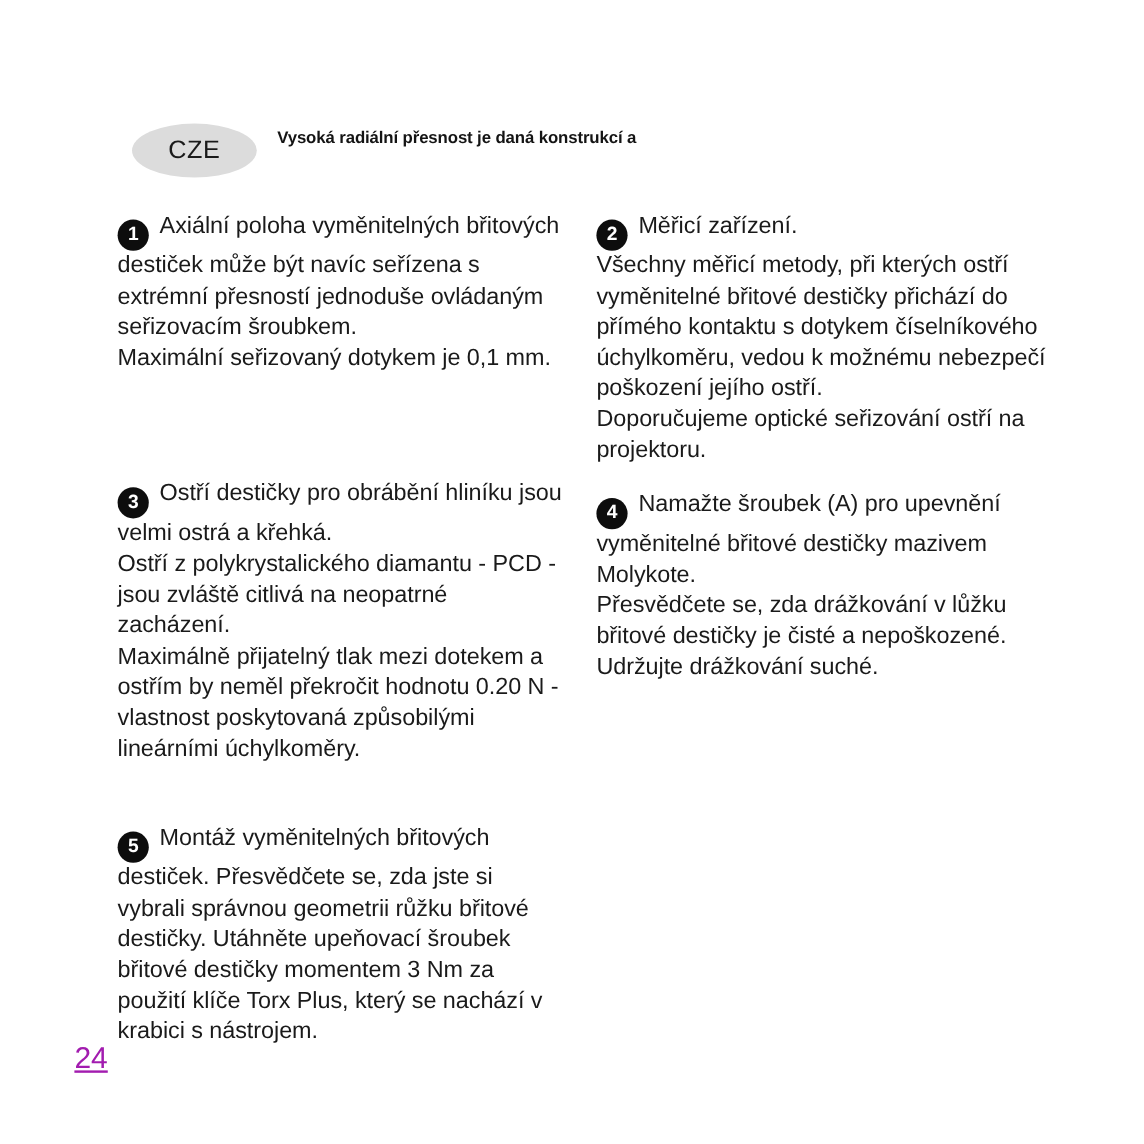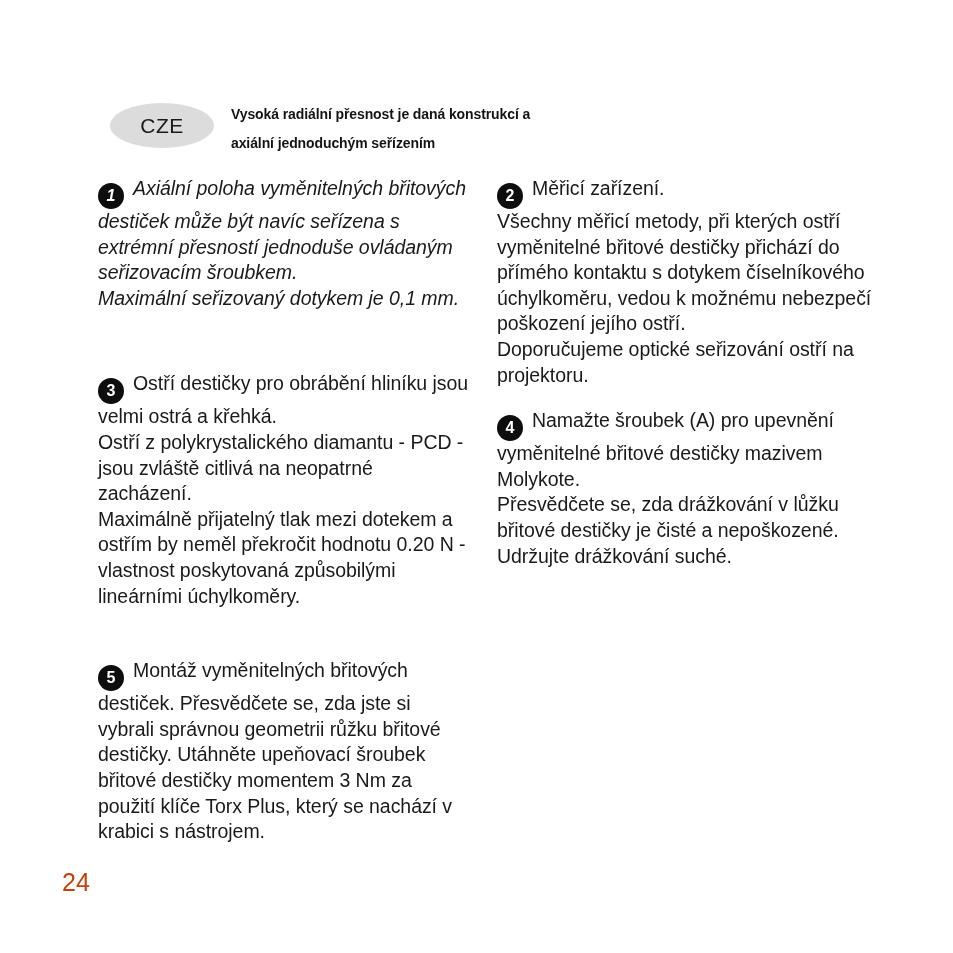--- a/index.html
+++ b/index.html
@@ -102,41 +102,41 @@
   .para {
     margin: 0;
   }
 
   
   .page-number {
     position: absolute;
     left: 62px;
     top: 868px;
     font-size: 25px;
-    color: #c2410c;
+    color: #a21caf;
+    text-decoration: underline;
   }
 </style>
 </head>
 <body>
 
 <div class="page">
 
   <div class="header">
     <div class="lang-badge">
       <span class="lang-badge-label">CZE</span>
     </div>
     <div class="header-title">
       <span>Vysoká radiální přesnost je daná konstrukcí a</span><br>
-      <span>axiální jednoduchým seřízením</span>
     </div>
   </div>
 
   <div class="col-left">
 
-    <div class="item" style="margin-bottom:60px;font-style:italic;">
+    <div class="item" style="margin-bottom:88px;">
       <div class="item-body">
         <p class="para"><span class="bullet">1</span><span>Axiální poloha vyměnitelných břitových destiček může být navíc seřízena s extrémní přesností jednoduše ovládaným seřizovacím šroubkem.</span></p>
         <p class="para">Maximální seřizovaný dotykem je 0,1 mm.</p>
       </div>
     </div>
 
     <div class="item" style="margin-bottom:49px;margin-top:36px;">
       <div class="item-body">
         <p class="para"><span class="bullet">3</span><span>Ostří destičky pro obrábění hliníku jsou velmi ostrá a křehká.</span></p>
         <p class="para">Ostří z polykrystalického diamantu - PCD - jsou zvláště citlivá na neopatrné zacházení.</p>

